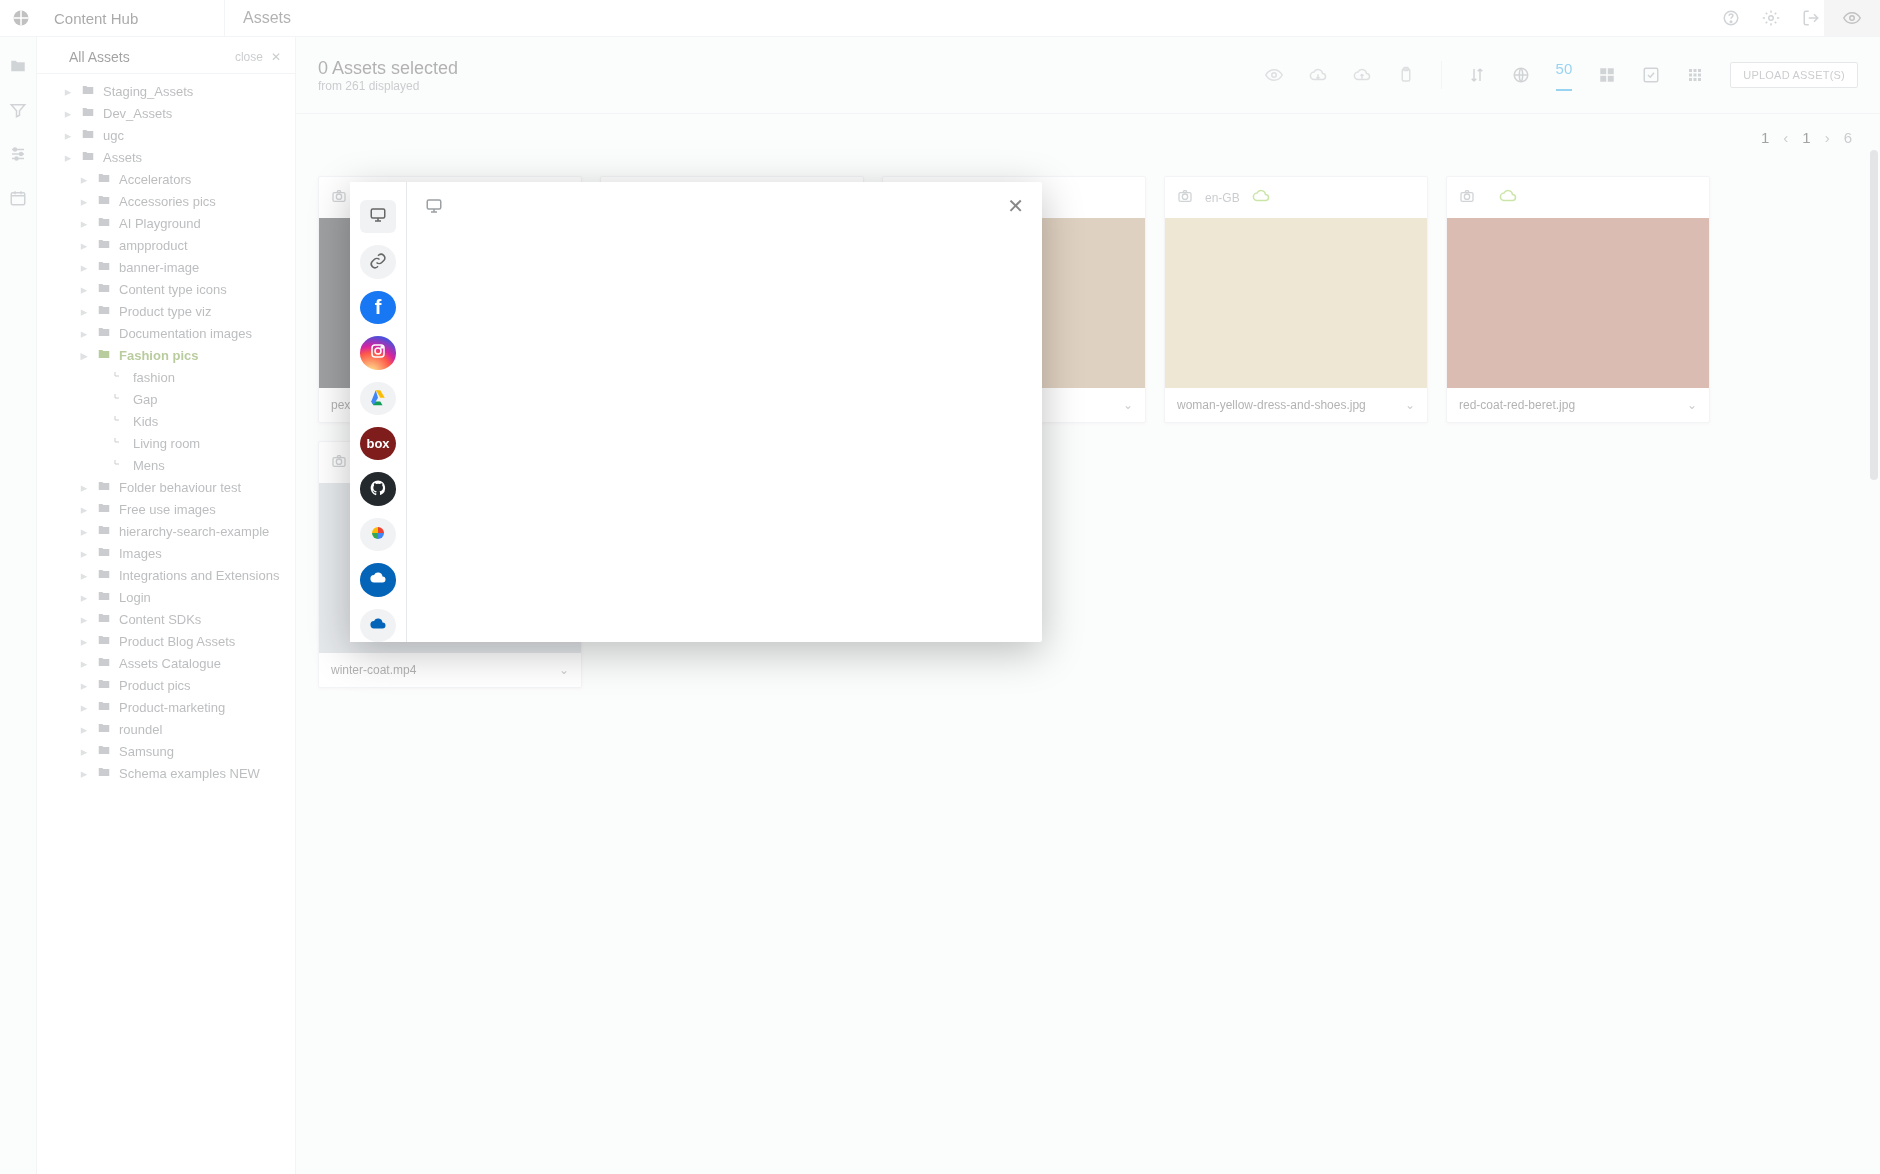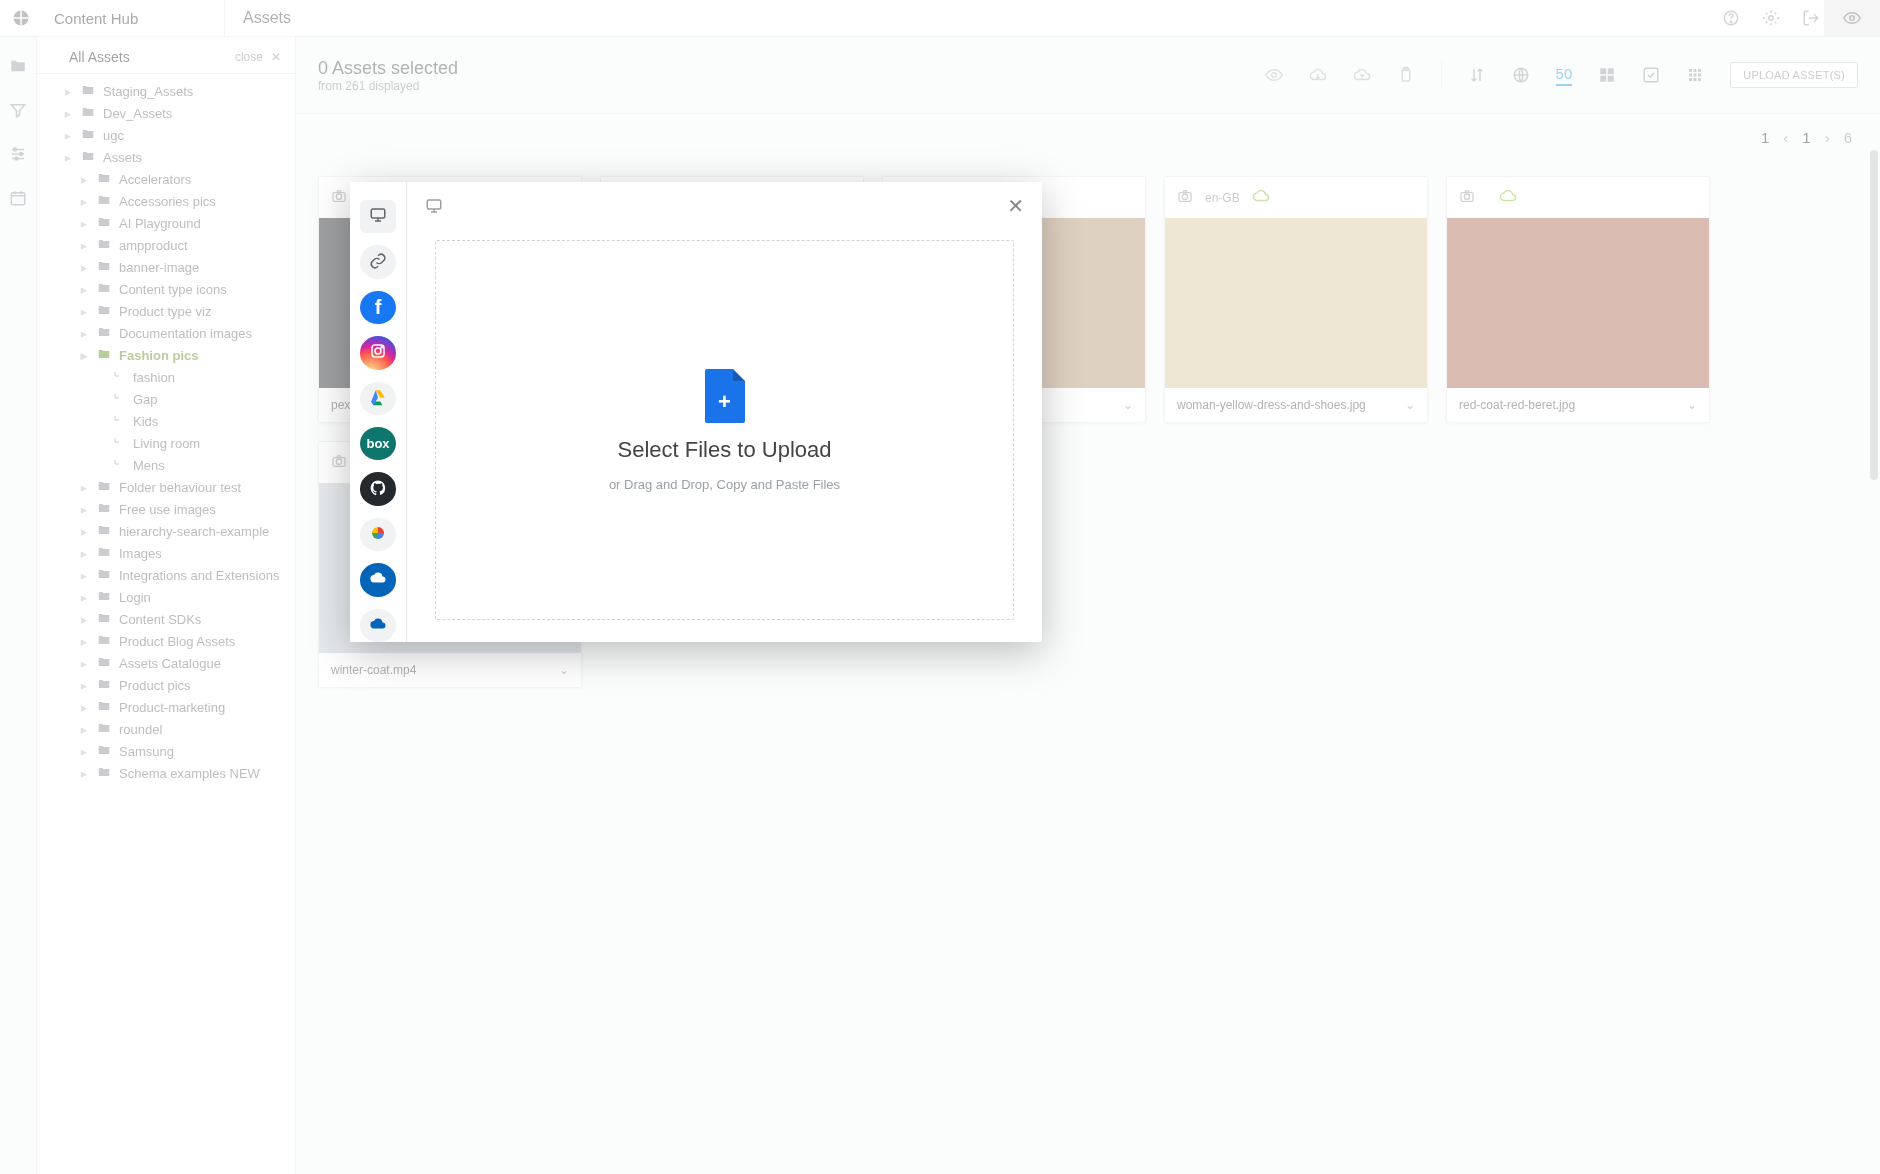--- a/index.html
+++ b/index.html
@@ -47,21 +47,21 @@
   .arrow{display:inline-block;width:10px;text-align:center;color:#b8bcc0;}
   .node.active{color:var(--fashion);font-weight:600;}
   .node.active .fld{color:var(--fashion);}
 
   .main{flex:1;display:flex;flex-direction:column;overflow:hidden;}
   .toolbar{height:76px;display:flex;align-items:center;justify-content:space-between;padding:0 22px;border-bottom:1px solid var(--border);}
   .sel-info .line1{font-size:18px;color:#555;}
   .sel-info .line2{font-size:12px;color:var(--muted);}
   .tool-actions{display:flex;align-items:center;gap:26px;}
   .tool-actions .divider{width:1px;height:28px;background:var(--border);}
-  .page-size{font-size:15px;color:var(--accent);border-bottom:2px solid var(--accent);padding-bottom:2px;}
+  .page-size{font-size:15px;color:var(--accent);border-bottom:2px solid var(--accent);padding-bottom:12px;}
   .upload-btn{border:1px solid #c8cbce;color:var(--muted);background:#fff;border-radius:2px;padding:6px 12px;font-size:11px;letter-spacing:.02em;}
   .pager{display:flex;align-items:center;justify-content:flex-end;gap:14px;padding:6px 28px;height:34px;color:var(--muted);font-size:15px;}
   .pager .cur{color:#333;}
 
   .grid-area{flex:1;overflow:auto;padding:16px 22px;}
   .grid{display:flex;flex-wrap:wrap;gap:18px;}
   .card{width:262px;background:var(--panel);border-radius:2px;box-shadow:0 1px 3px rgba(0,0,0,.05);border:1px solid var(--border);overflow:hidden;}
   .card-top{display:flex;align-items:center;gap:12px;padding:10px 12px;color:var(--muted);text-align:center;}
   .card-top .locale{font-size:12px;}
   .thumb{height:170px;background:#d7d3cd;position:relative;}
@@ -73,21 +73,21 @@
 
   
   .modal{position:absolute;z-index:60;left:350px;top:182px;width:692px;height:460px;background:#fff;border-radius:2px;box-shadow:0 10px 40px rgba(0,0,0,.25);display:flex;}
   .modal-rail{width:56px;background:#fff;border-right:1px solid var(--border);display:flex;flex-direction:column;align-items:center;padding-top:18px;gap:12px;}
   .modal-rail .src{width:36px;height:36px;border-radius:50%;display:flex;align-items:center;justify-content:center;color:#fff;}
   .src.device{background:#f1f2f3;color:#666;border-radius:6px;}
   .src.link{background:#f1f2f3;color:#666;}
   .src.fb{background:#1877f2;}
   .src.ig{background:radial-gradient(circle at 30% 110%,#fdf497 0%,#fd5949 45%,#d6249f 60%,#285AEB 90%);}
   .src.gd{background:#f1f2f3;}
-  .src.box{background:#0f766e;}
+  .src.box{background:#7f1d1d;}
   .src.gh{background:#24292e;}
   .src.ph{background:#f1f2f3;}
   .src.od{background:#0364b8;}
   .src.od2{background:#f1f2f3;color:#0364b8;}
   .modal-body{flex:1;display:flex;flex-direction:column;}
   .modal-head{height:48px;display:flex;align-items:center;justify-content:space-between;padding:0 18px;}
   .modal-head .dev{color:#999;}
   .modal-close{color:#888;font-size:20px;line-height:1;cursor:pointer;}
   .dropzone{flex:1;margin:10px 28px 22px 28px;border:1px dashed #cfd3d6;border-radius:2px;display:flex;flex-direction:column;align-items:center;justify-content:center;gap:14px;}
   .file-plus{width:40px;height:54px;background:#1a73e8;border-radius:2px;position:relative;}
@@ -648,19 +648,14 @@
       </div>
     </div>
   <div class="modal-body">
     <div class="modal-head">
       <span class="ico dev"><svg viewBox="0 0 24 24" fill="none" stroke="#9aa0a4" stroke-width="2">
             <rect x="3" y="4" width="18" height="12" rx="2"></rect>
             <path d="M8 20h8M12 16v4"></path>
           </svg></span>
       <span class="modal-close">✕</span>
     </div>
-    <div class="dropzone">
-      <div class="file-plus"></div>
-      <div class="dz-title">Select Files to Upload</div>
-      <div class="dz-sub">or Drag and Drop, Copy and Paste Files</div>
-    </div>
   </div>
 </div>
 
 </body></html>

